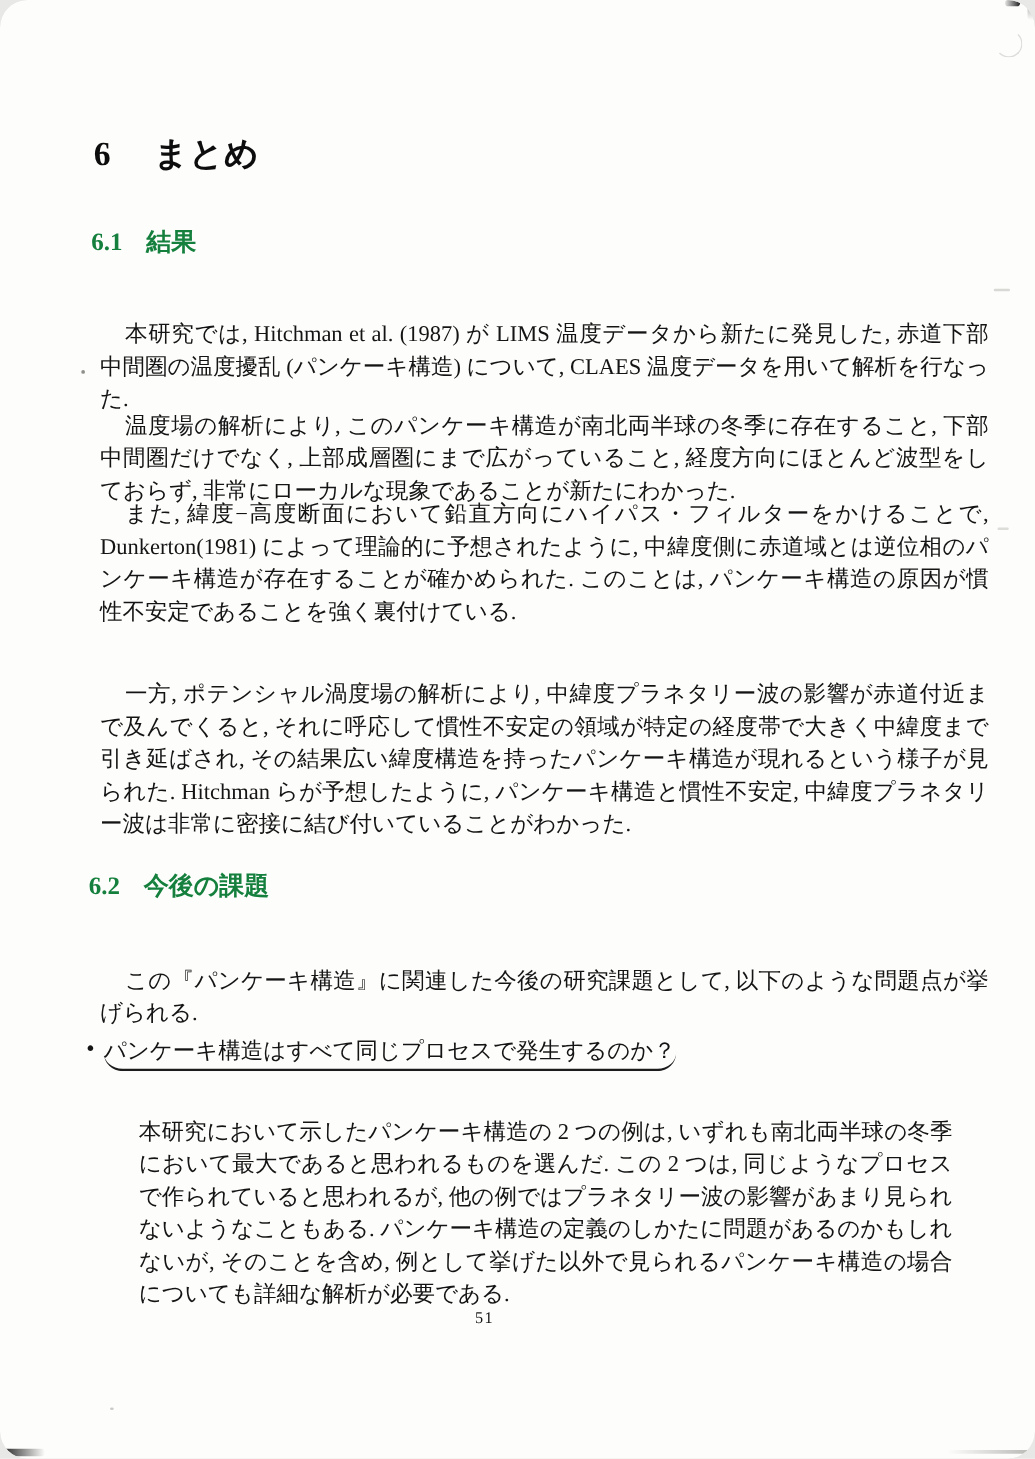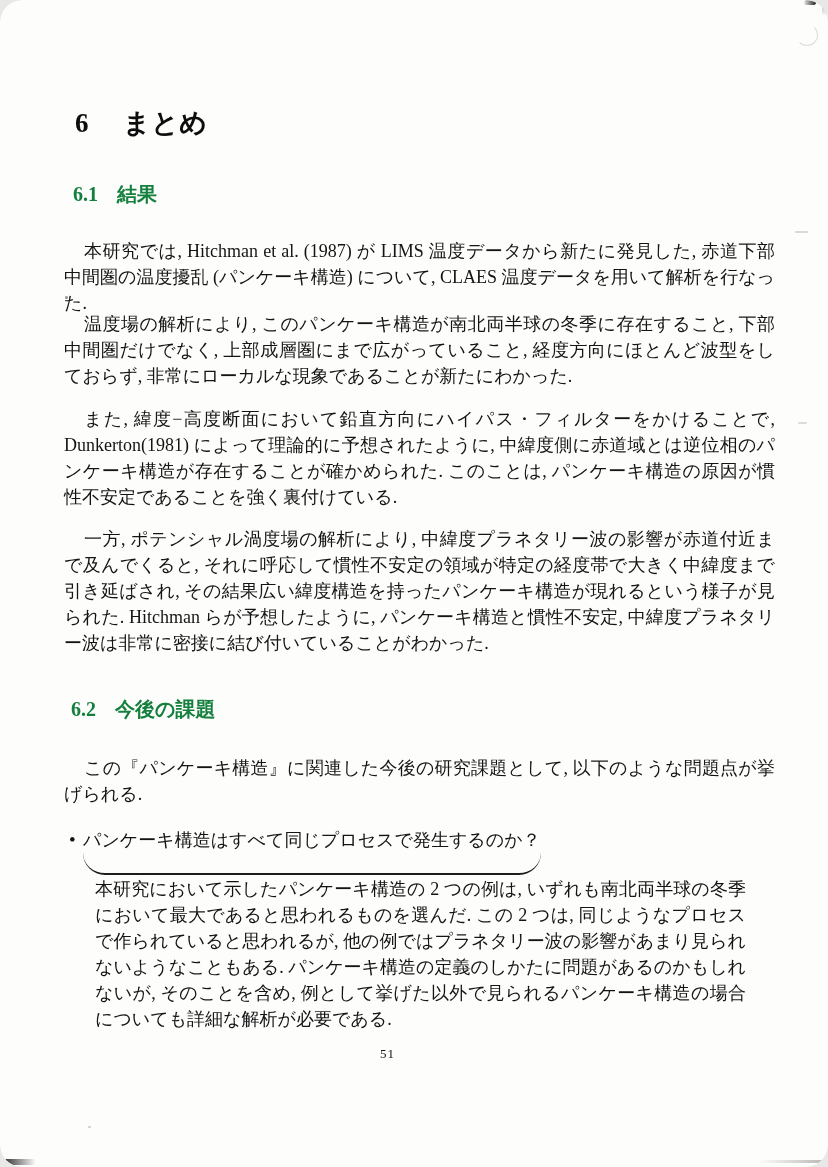--- a/index.html
+++ b/index.html
@@ -28,21 +28,21 @@
   h2.sub {
     margin: 0;
     font-size: 20px;
     line-height: 24px;
     font-weight: bold;
     color: #15803d;
   }
   h2.sub .sub-num { margin-right: 19px; }
 
   p.body {
-    margin: 0;
+    margin: 16px;
     font-size: 18px;
     line-height: 26px;
     text-align: justify;
     text-indent: 20px;
     width: 711px;
   }
   p.body.noindent { text-indent: 0; }
 
   .bullet-row {
     display: flex;
@@ -51,21 +51,21 @@
     line-height: 26px;
   }
   .bullet-marker {
     width: 14px;
     flex: 0 0 14px;
     font-size: 19px;
     line-height: 25px;
   }
   .bullet-heading-text {
     border-bottom: 2px solid #1c1c1c;
-    padding-bottom: 20px;
+    padding-bottom: 2px;
   }
 
   .page-num {
     font-size: 13px;
     line-height: 20px;
     letter-spacing: 1px;
   }
 
   
   .artifact { position: absolute; pointer-events: none; }
@@ -105,21 +105,21 @@
   </h1>
 
   <h2 class="sub abs" style="left:73px; top:182px;">
     <span class="sub-num">6.1</span><span class="sub-title">結果</span>
   </h2>
 
   <p class="body abs" style="left:64px; top:238px;">本研究では, Hitchman et al. (1987) が LIMS 温度データから新たに発見した, 赤道下部中間圏の温度擾乱 (パンケーキ構造) について, CLAES 温度データを用いて解析を行なった.</p>
 
   <p class="body abs" style="left:64px; top:311px;">温度場の解析により, このパンケーキ構造が南北両半球の冬季に存在すること, 下部中間圏だけでなく, 上部成層圏にまで広がっていること, 経度方向にほとんど波型をしておらず, 非常にローカルな現象であることが新たにわかった.</p>
 
-  <p class="body abs" style="left:64px; top:406px;">また, 緯度−高度断面において鉛直方向にハイパス・フィルターをかけることで, Dunkerton(1981) によって理論的に予想されたように, 中緯度側に赤道域とは逆位相のパンケーキ構造が存在することが確かめられた. このことは, パンケーキ構造の原因が慣性不安定であることを強く裏付けている.</p>
+  <p class="body abs" style="left:64px; top:382px;">また, 緯度−高度断面において鉛直方向にハイパス・フィルターをかけることで, Dunkerton(1981) によって理論的に予想されたように, 中緯度側に赤道域とは逆位相のパンケーキ構造が存在することが確かめられた. このことは, パンケーキ構造の原因が慣性不安定であることを強く裏付けている.</p>
 
   <p class="body abs" style="left:64px; top:526px;">一方, ポテンシャル渦度場の解析により, 中緯度プラネタリー波の影響が赤道付近まで及んでくると, それに呼応して慣性不安定の領域が特定の経度帯で大きく中緯度まで引き延ばされ, その結果広い緯度構造を持ったパンケーキ構造が現れるという様子が見られた. Hitchman らが予想したように, パンケーキ構造と慣性不安定, 中緯度プラネタリー波は非常に密接に結び付いていることがわかった.</p>
 
   <h2 class="sub abs" style="left:71px; top:697px;text-align:right;">
     <span class="sub-num">6.2</span><span class="sub-title">今後の課題</span>
   </h2>
 
   <p class="body abs" style="left:64px; top:755px;">この『パンケーキ構造』に関連した今後の研究課題として, 以下のような問題点が挙げられる.</p>
 
   <div class="bullet-row abs" style="left:69px; top:827px; width:706px;">

